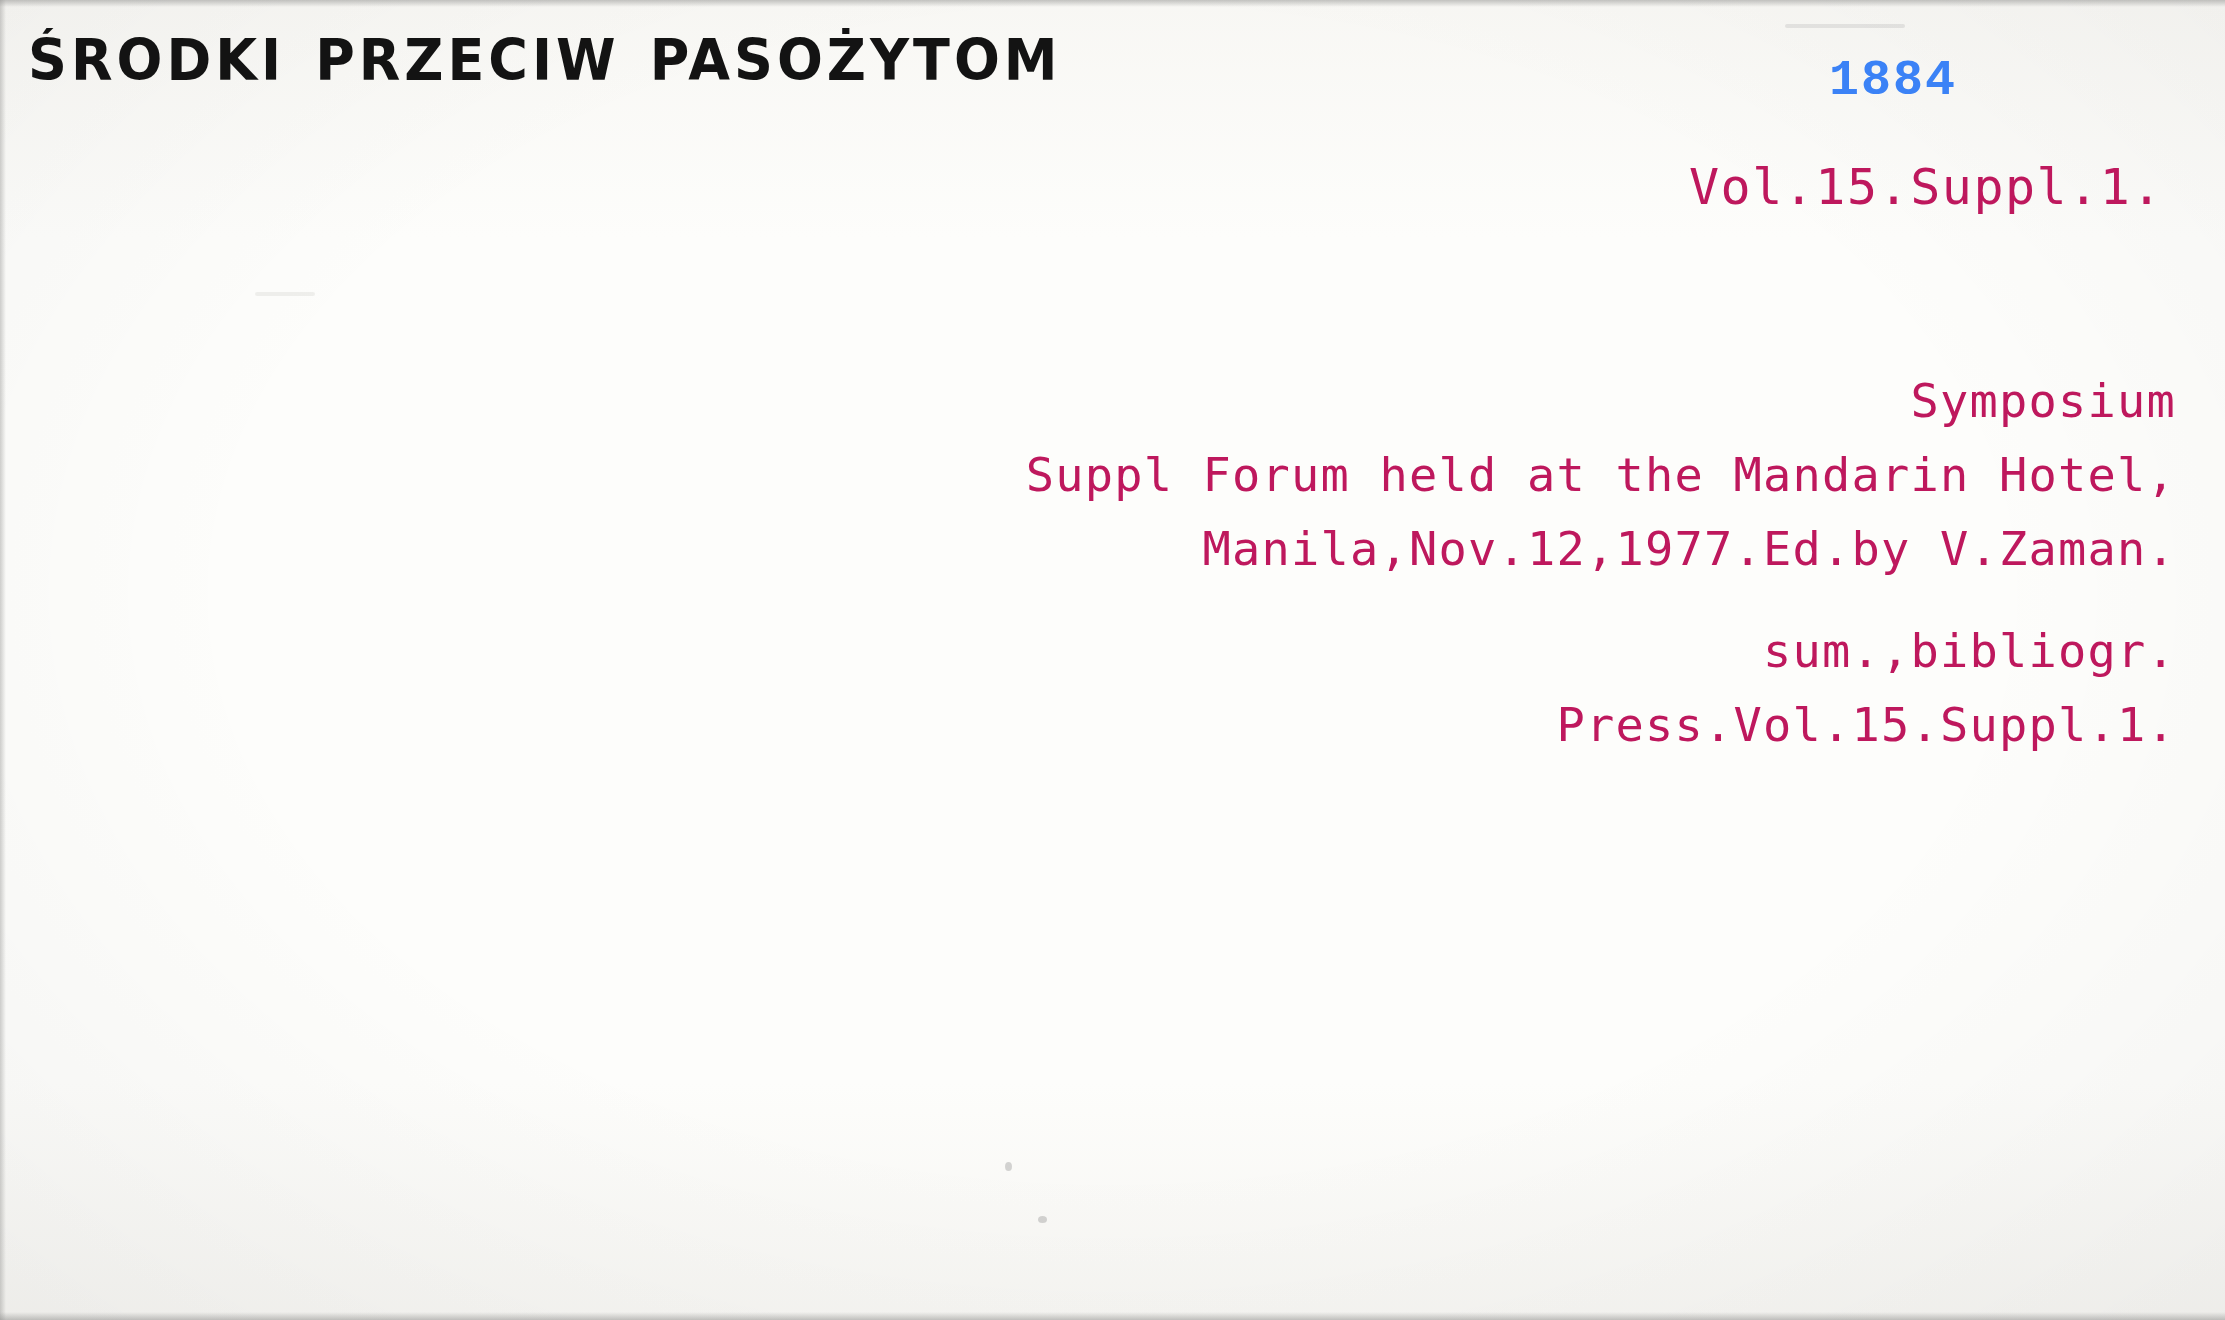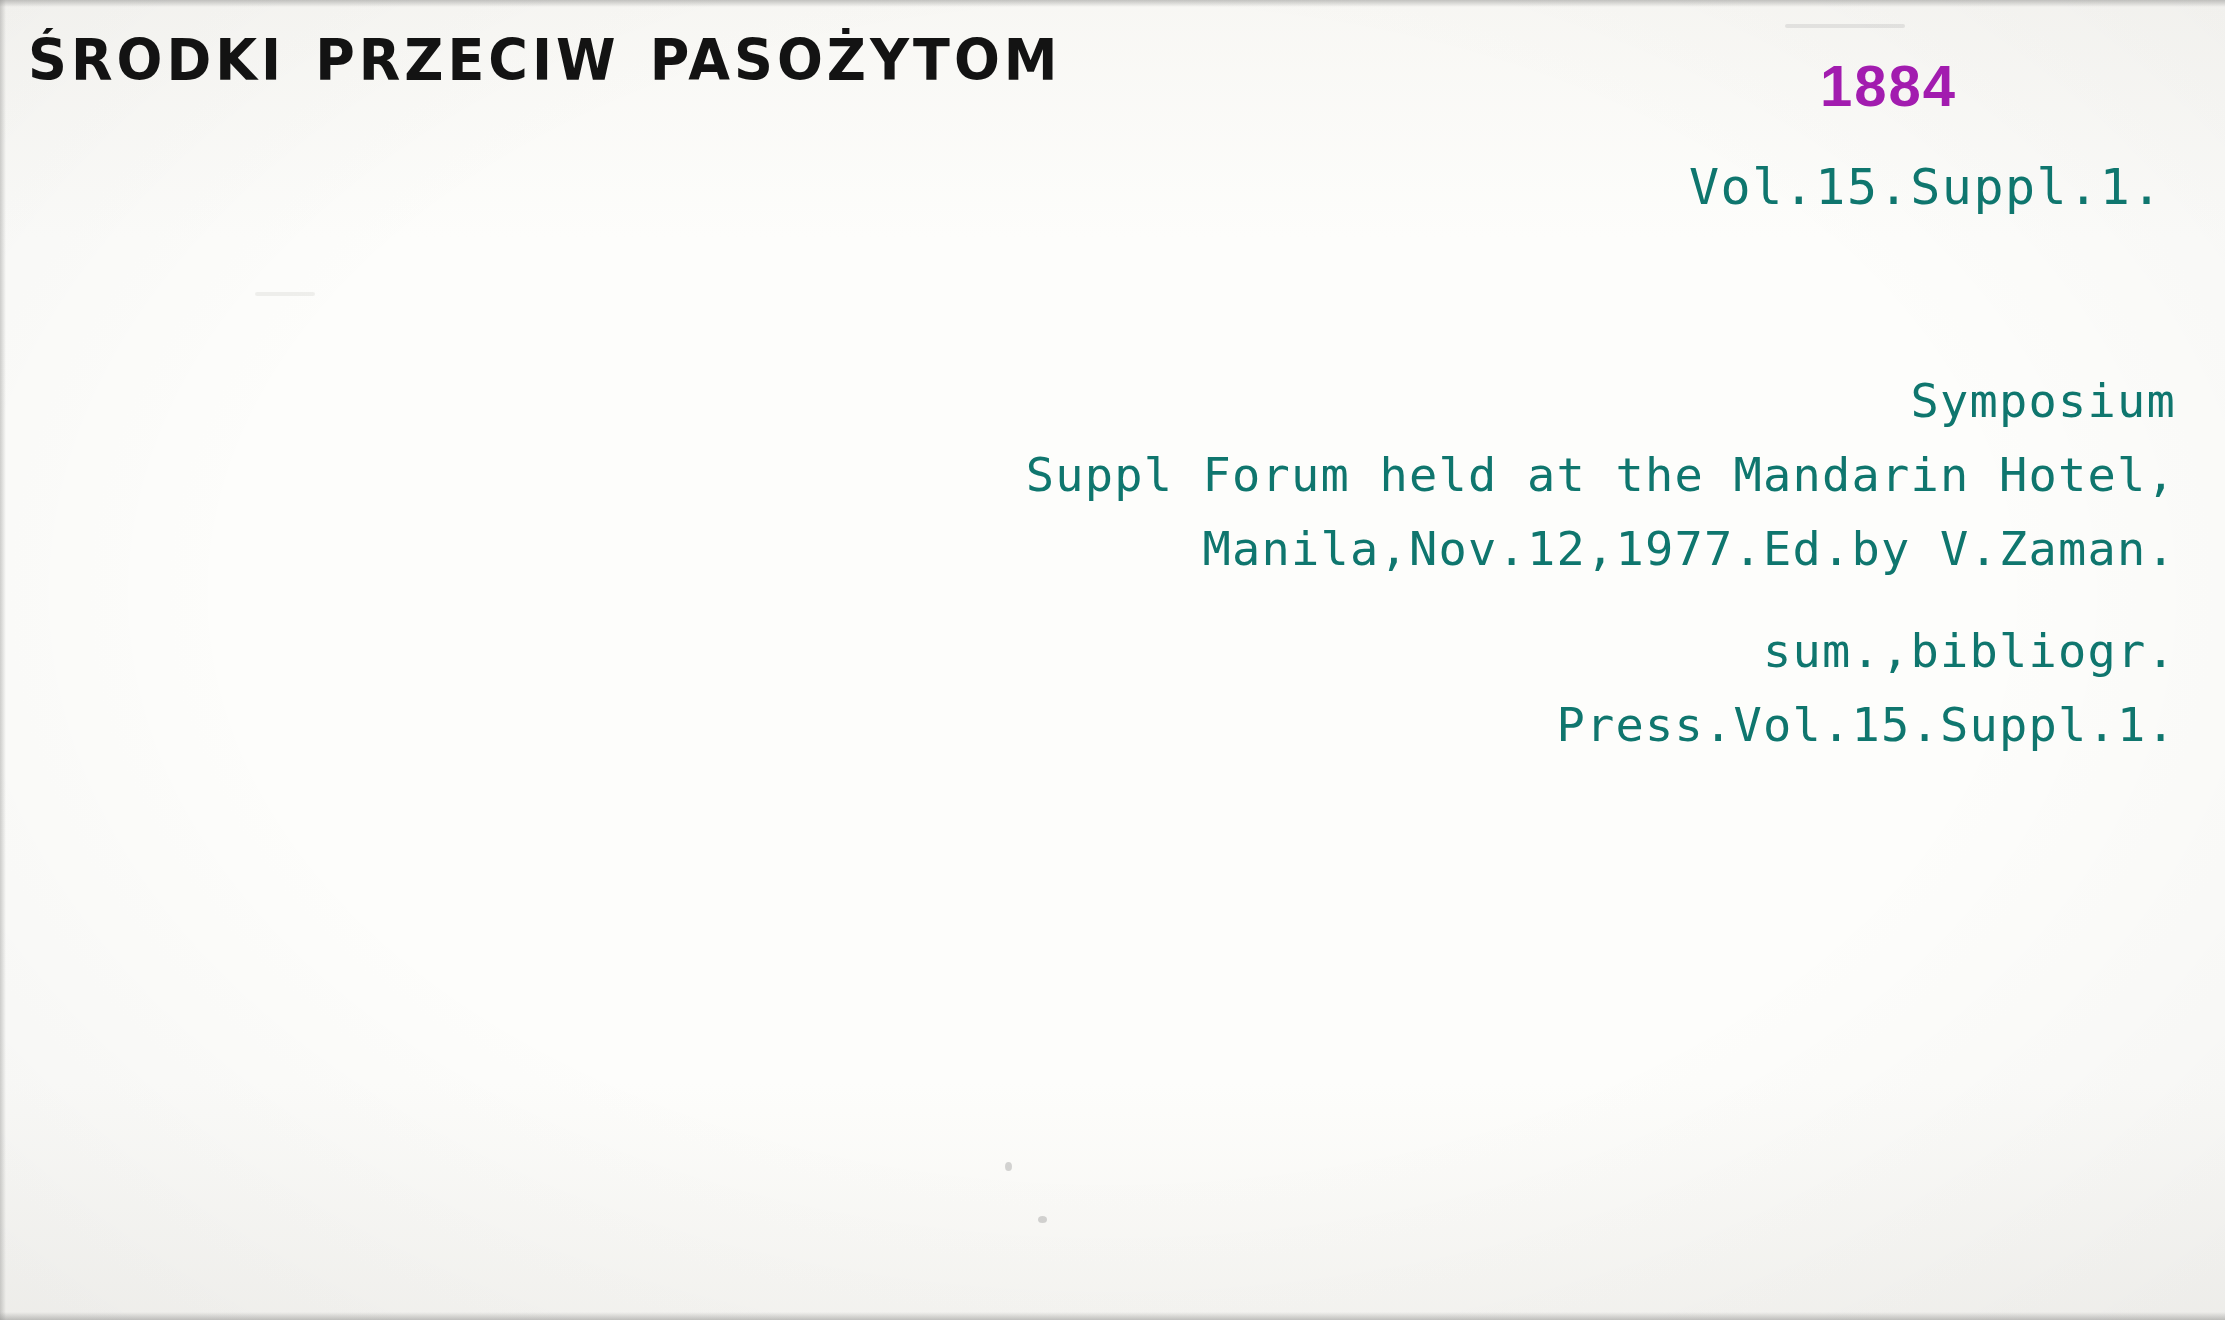--- a/index.html
+++ b/index.html
@@ -66,36 +66,36 @@
     color: #131313;
     white-space: nowrap;
     transform: scaleY(1.05);
     transform-origin: left top;
   }
   .heading .gap { display: inline-block; width: 30px; }
 
   
   .tw {
     font-family: "DejaVu Sans Mono", monospace;
-    color: #0f766e;
+    color: #be185d;
     font-size: 47px;
     line-height: 74px;
     letter-spacing: 1.2px;
     white-space: pre;
   }
 
   .call-number {
     position: absolute;
     right: 268px;
     top: 52px;
-    font-family: Liberation Sans, sans-serif;
+    font-family: Liberation Mono, monospace;
     font-weight: 600;
-    font-size: 58px;
+    font-size: 50px;
     letter-spacing: 2px;
-    color: #a21caf;
+    color: #3b82f6;
   }
 
   .vol-line {
     position: absolute;
     right: 62px;
     top: 150px;
     font-size: 50px;
     letter-spacing: 1.5px;
   }
 

